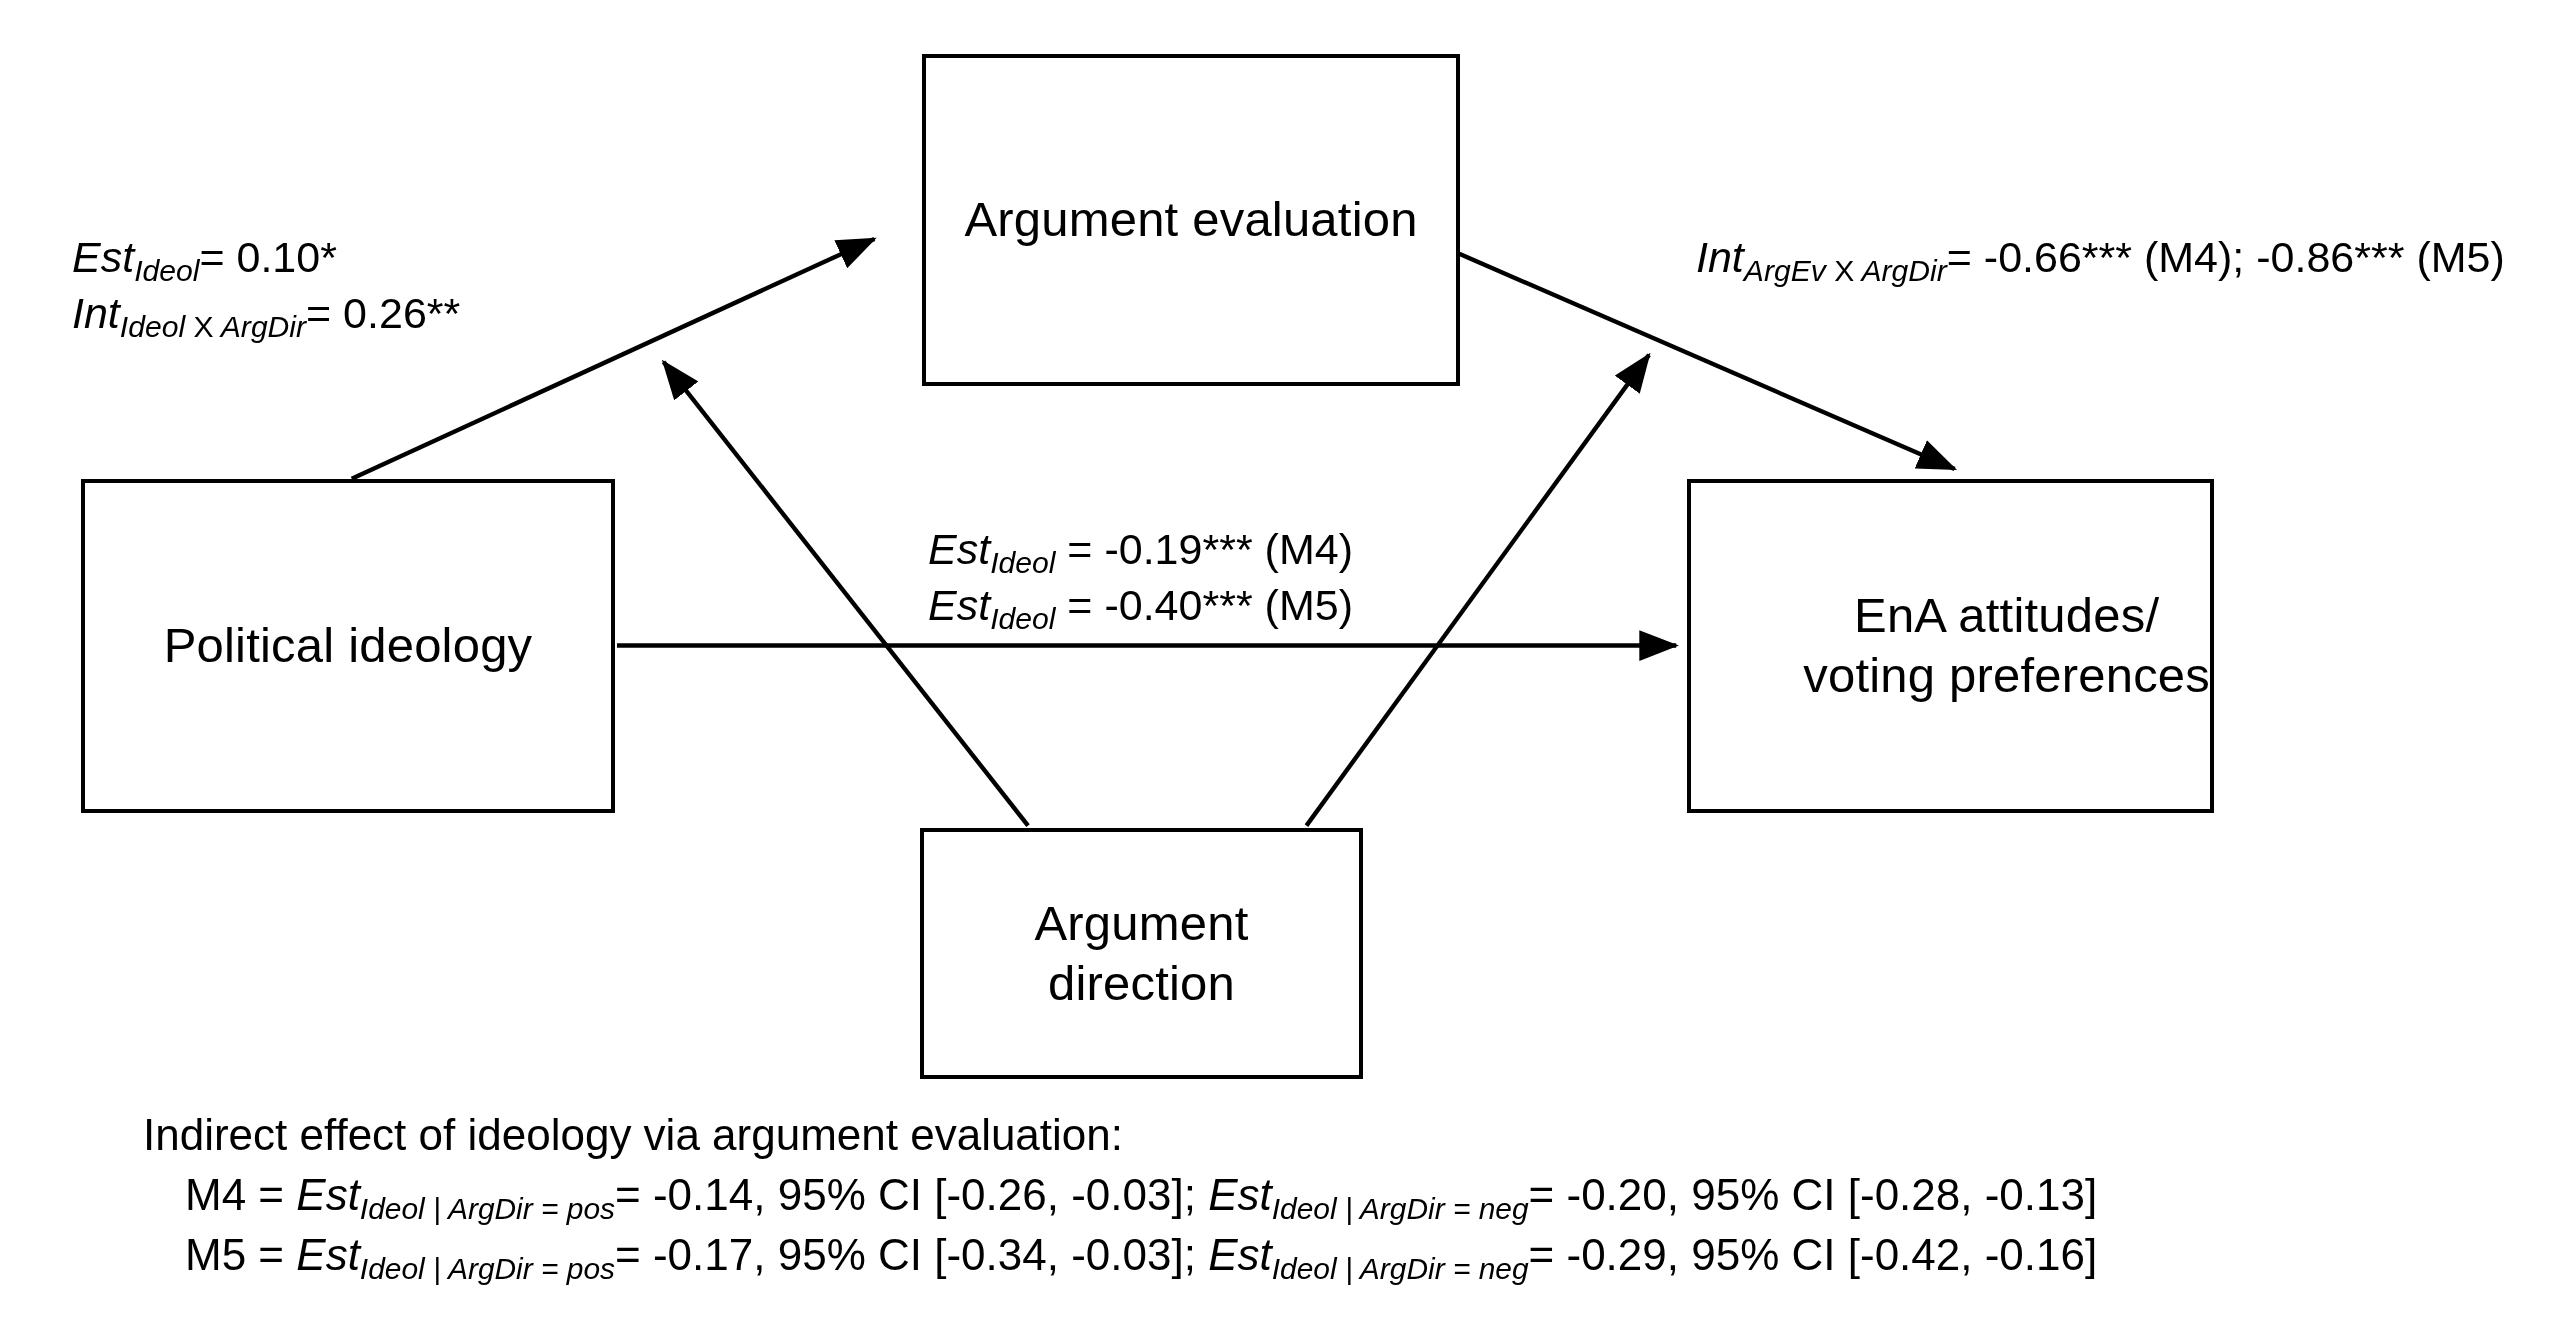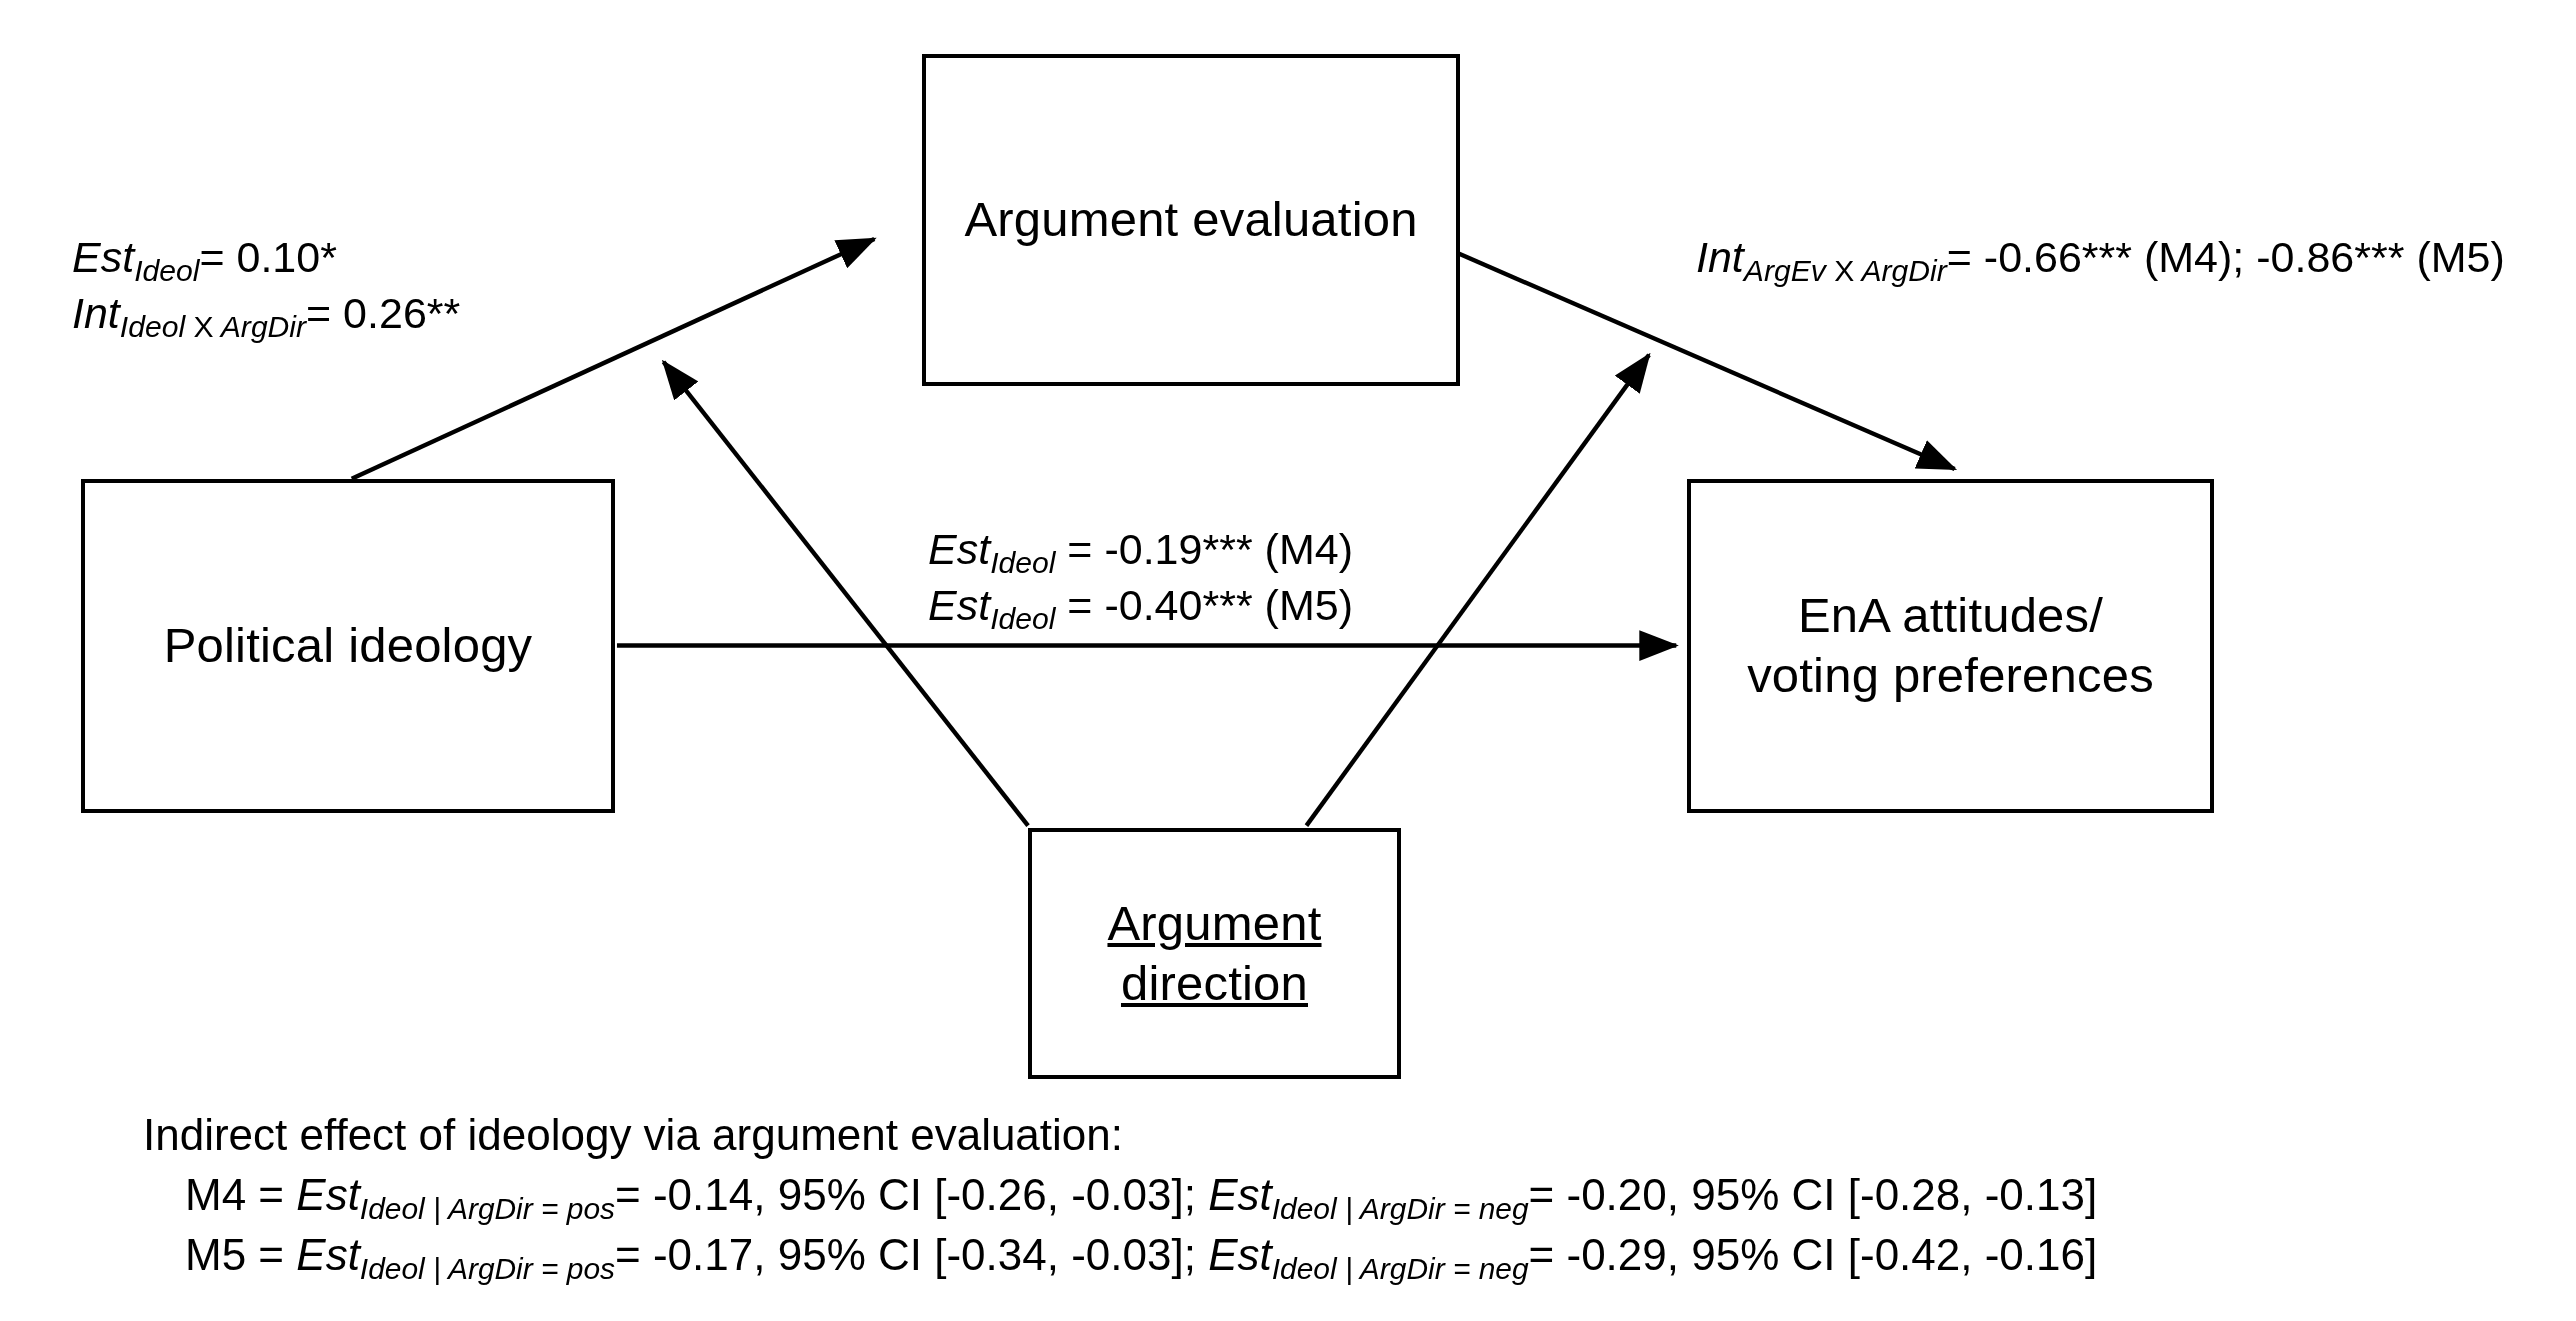--- a/index.html
+++ b/index.html
@@ -32,22 +32,22 @@
     align-items: center;
     justify-content: center;
     text-align: center;
     line-height: 1.22;
     font-size: 49px;
     font-weight: 400;
     letter-spacing: 0.2px;
   }
   #node-argument-evaluation { left: 886px; top: 54px; width: 538px; height: 332px; margin-left: 36px; }
   #node-political-ideology  { left: 81px;   top: 479px; width: 534px; height: 334px; }
-  #node-ena-attitudes       { left: 1687px; top: 479px; width: 527px; height: 334px; }
-  #node-argument-direction  { left: 1028px; top: 828px; width: 373px; height: 251px; text-decoration: underline; }
+  #node-ena-attitudes       { left: 1687px; top: 479px; width: 527px; height: 334px; justify-content: flex-end; }
+  #node-argument-direction  { left: 920px; top: 828px; width: 443px; height: 251px; }
 
   .edge-label {
     position: absolute;
     font-size: 43px;
     line-height: 1.30;
     white-space: nowrap;
     color: #000000;
   }
   .edge-label .it { font-style: italic; }
   .edge-label sub {

